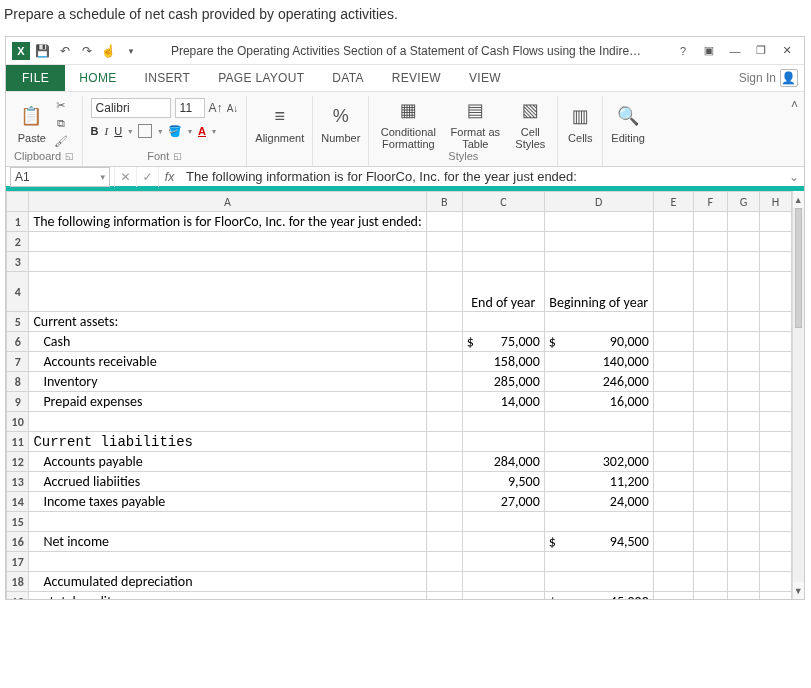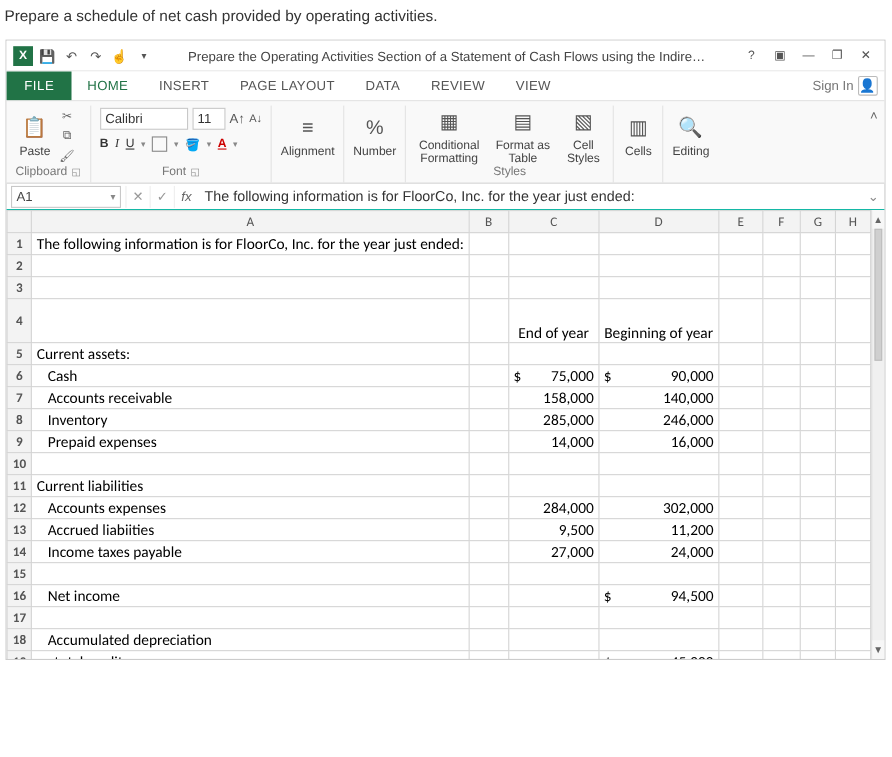--- a/index.html
+++ b/index.html
@@ -28,21 +28,21 @@
 .bigbtn .lbl { font-size:11px; color:#444; }
 .mini-col { display:flex; flex-direction:column; gap:2px; }
 .mini-btn { width:18px; height:16px; display:inline-flex; align-items:center; justify-content:center; color:#666; font-size:11px; }
 .font-row { display:flex; align-items:center; gap:4px; }
 .font-name { border:1px solid #c8c8c8; background:#fff; height:20px; width:80px; padding:0 4px; font-size:12px; color:#333; }
 .font-size { border:1px solid #c8c8c8; background:#fff; height:20px; width:30px; padding:0 4px; font-size:12px; color:#333; text-align:left; }
 .font-grow, .font-shrink { color:#555; font-size:12px; }
 .font-style-row { display:flex; align-items:center; gap:6px; margin-top:4px; }
 .bold { font-weight:bold; color:#333; } .italic { font-style:italic; font-family:Georgia,serif; color:#333; } .underline { text-decoration:underline; color:#333; }
 .collapse-caret { margin-left:auto; padding:2px 6px; color:#666; cursor:pointer; }
-.formula-bar { display:flex; align-items:center; border-bottom:1px solid #14b8a6; height:24px;justify-content:flex-end; }
+.formula-bar { display:flex; align-items:center; border-bottom:5px solid #14b8a6; height:24px;justify-content:flex-end; }
 .name-box { border:1px solid #c8c8c8; width:100px; height:20px; margin:2px 4px; padding:0 4px; font-size:12px; display:flex; align-items:center; justify-content:space-between; color:#444; }
 .fbar-btn { width:22px; height:20px; display:inline-flex; align-items:center; justify-content:center; color:#999; border-left:1px solid #eee; font-size:12px; }
 .fbar-btn.fx { font-style:italic; color:#666; }
 .fbar-input { flex:1; padding:0 6px; font-size:13px; color:#333; }
 .fbar-exp { width:20px; display:inline-flex; align-items:center; justify-content:center; color:#888; }
 .grid-wrap { display:flex; height: 408px; overflow:hidden; position:relative; }
 .grid { border-collapse:collapse; font-family: Calibri, sans-serif; font-size:14px; color:#000; table-layout:fixed; }
 .grid th, .grid td { border:1px solid #d4d4d4; height:20px; padding:0 4px; white-space:nowrap; overflow:visible; }
 .grid thead th { background:#f3f3f3; color:#555; font-weight:normal; text-align:center; font-size:12px; height:20px; }
 .grid .rowhdr { background:#f3f3f3; color:#555; text-align:center; width:26px; font-size:12px; }
@@ -350,32 +350,32 @@
               <td></td>
               <td></td>
               <td></td>
               <td></td>
               <td></td>
               <td></td>
               <td></td>
             </tr>
             <tr>
               <th class="rowhdr">11</th>
-              <td class="" style="overflow: visible;">Current liabilities</td>
+              <td class="" style="overflow: visible; font-family: Liberation Mono, monospace;">Current liabilities</td>
               <td></td>
               <td></td>
               <td></td>
               <td></td>
               <td></td>
               <td></td>
               <td></td>
             </tr>
             <tr>
               <th class="rowhdr">12</th>
-              <td class="indent1" style="overflow: visible;">Accounts expenses</td>
+              <td class="indent1" style="overflow: visible;">Accounts payable</td>
               <td></td>
               <td class="num">284,000</td>
               <td class="num">302,000</td>
               <td></td>
               <td></td>
               <td></td>
               <td></td>
             </tr>
             <tr>
               <th class="rowhdr">13</th>

